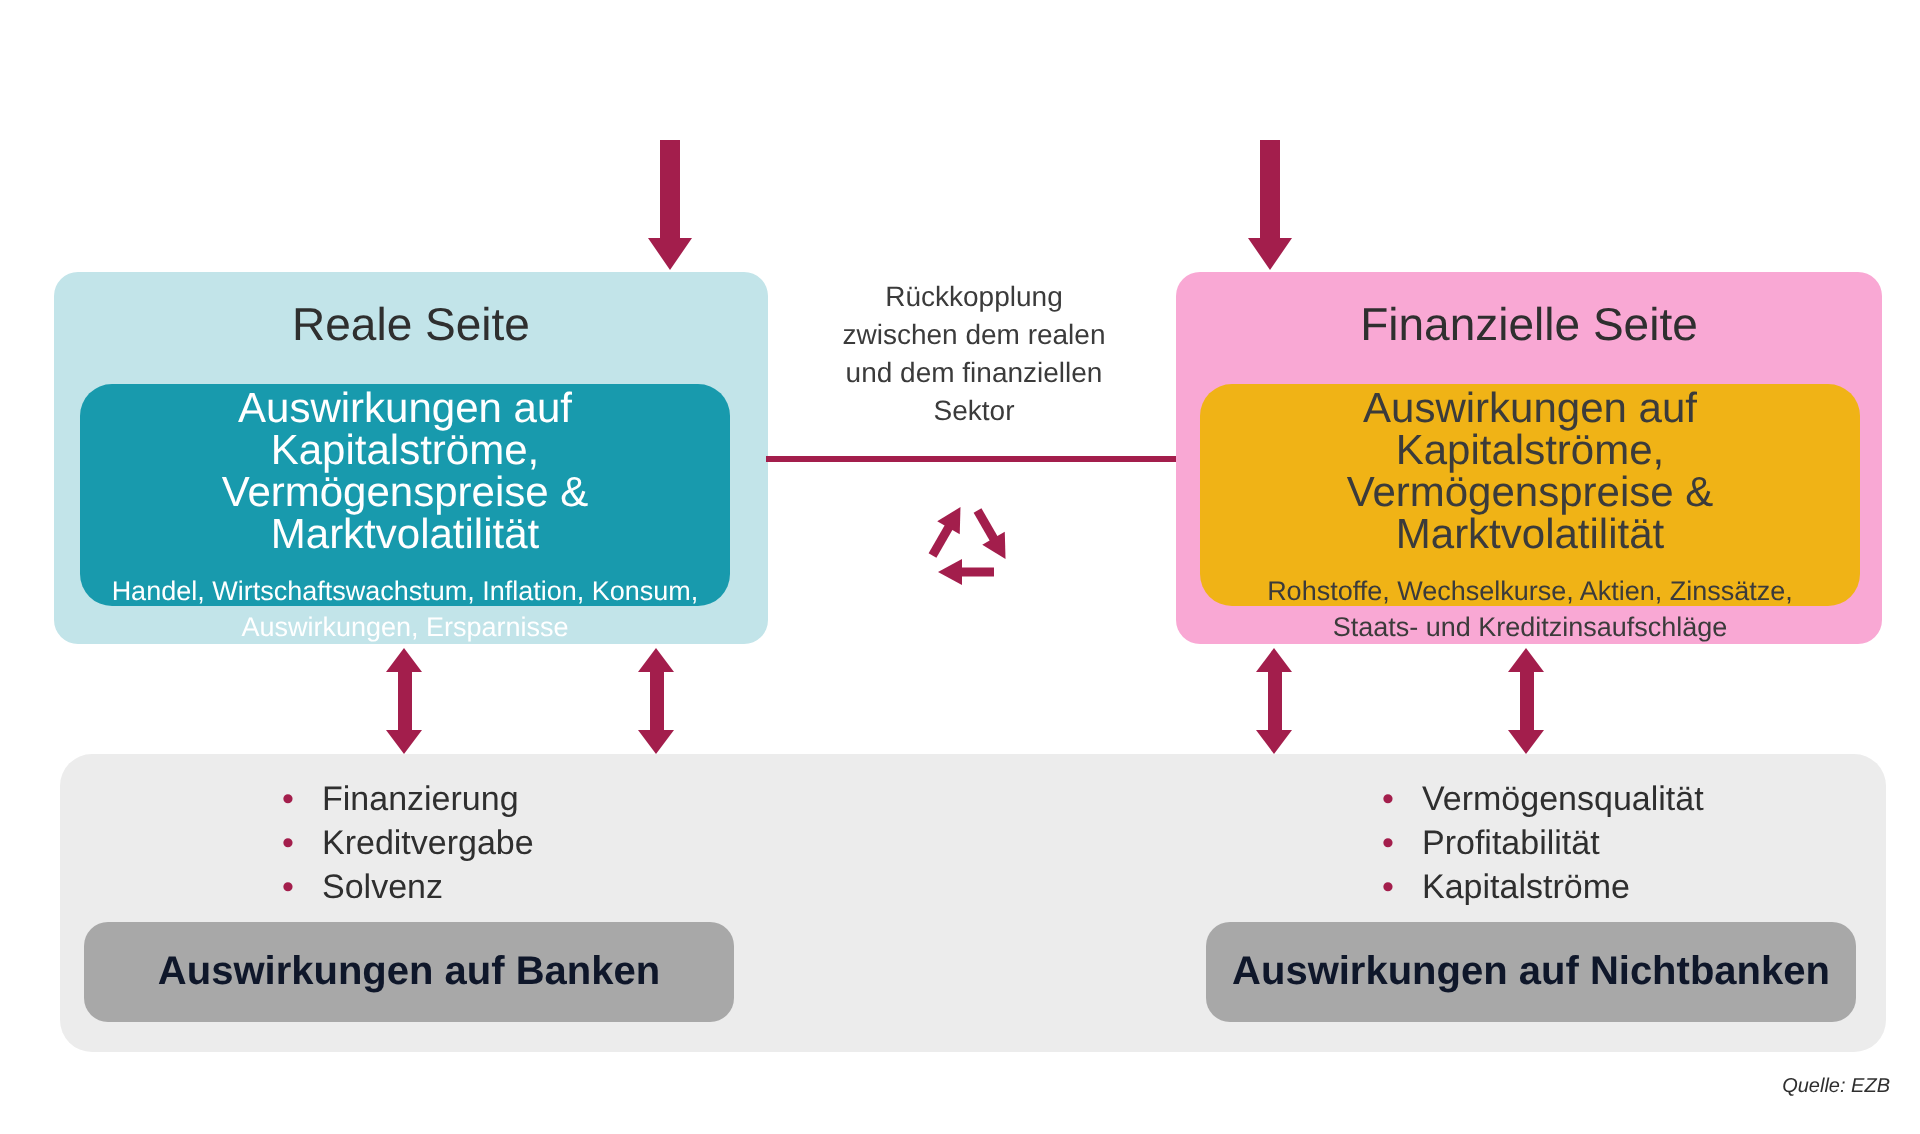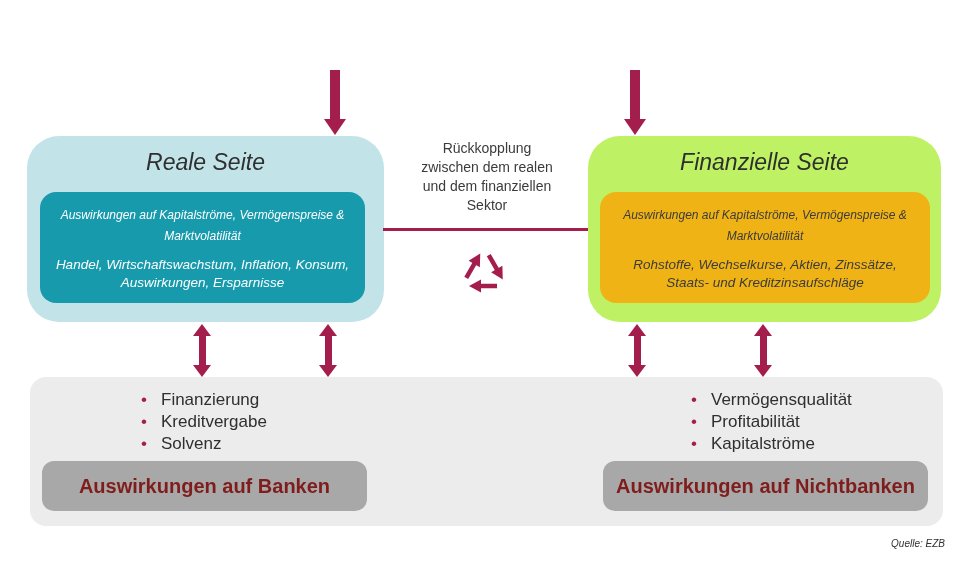--- a/index.html
+++ b/index.html
@@ -22,31 +22,31 @@
   .stem.a2 { left:630px; top:70px; width:10px; height:50px; }
   .tri-down {
     position:absolute; width:0; height:0;
     border-left:11px solid transparent; border-right:11px solid transparent;
     border-top:16px solid #a31e4c;
   }
   .tri-down.a1 { left:324px; top:119px; }
   .tri-down.a2 { left:624px; top:119px; }
 
   
-  .side-box { position:absolute; top:136px; height:186px; border-radius:32px;font-style:italic; }
+  .side-box { position:absolute; top:136px; height:186px; border-radius:12px; }
   .side-box.real { left:27px;  width:357px; background:#c2e4e9; }
-  .side-box.fin  { left:588px; width:353px; background:#bef264; }
+  .side-box.fin  { left:588px; width:353px; background:#f9a8d4; }
   .side-title {
     margin:0; padding-top:13px; text-align:center;
     font-size:23px; font-weight:400; color:#2f2f2f;
   }
   .impact { position:absolute; top:56px; height:111px; border-radius:16px; text-align:center; }
   .real .impact { left:13px; width:325px; background:#189aad; color:#ffffff; }
   .fin  .impact { left:12px; width:330px; background:#f0b316; color:#3b3b3b; }
-  .impact .head  { margin:13px 14px 0; font-size:12px;   line-height:21px; }
+  .impact .head  { margin:2px 14px 0; font-size:21px;   line-height:21px; }
   .impact .items { margin:9px 12px 0;  font-size:13.5px; line-height:18px; }
 
   
   .feedback-label {
     position:absolute; left:412px; top:139px; width:150px;
     text-align:center; font-size:14px; line-height:19px; color:#3b3b3b;
   }
   .connector { position:absolute; left:383px; top:228px; width:205px; height:3px; background:#a31e4c; }
   .recycle { position:absolute; left:453px; top:241px; }
 
@@ -74,21 +74,21 @@
   .bullets { position:absolute; top:8px; margin:4px; padding:0; list-style:none; }
   .bullets.left  { left:105px; }
   .bullets.right { left:655px; }
   .bullets li {
     position:relative; padding-left:22px;
     font-size:17px; line-height:22px; color:#2f2f2f;
   }
   .bullets li::before { content:"\2022"; position:absolute; left:2px; color:#a31e4c; }
   .sublabel {
     position:absolute; top:84px; height:50px;
-    background:#a8a8a8; border-radius:12px; color:#7f1d1d;
+    background:#a8a8a8; border-radius:12px; color:#0f172a;
     font-weight:bold; font-size:20px;
     display:flex; align-items:center; justify-content:center;
   }
   .sublabel.banks    { left:12px;  width:325px; }
   .sublabel.nonbanks { left:573px; width:325px; }
 
   .source {
     position:absolute; right:15px; top:538px;
     font-style:italic; font-size:10px; color:#2f2f2f;
   }

